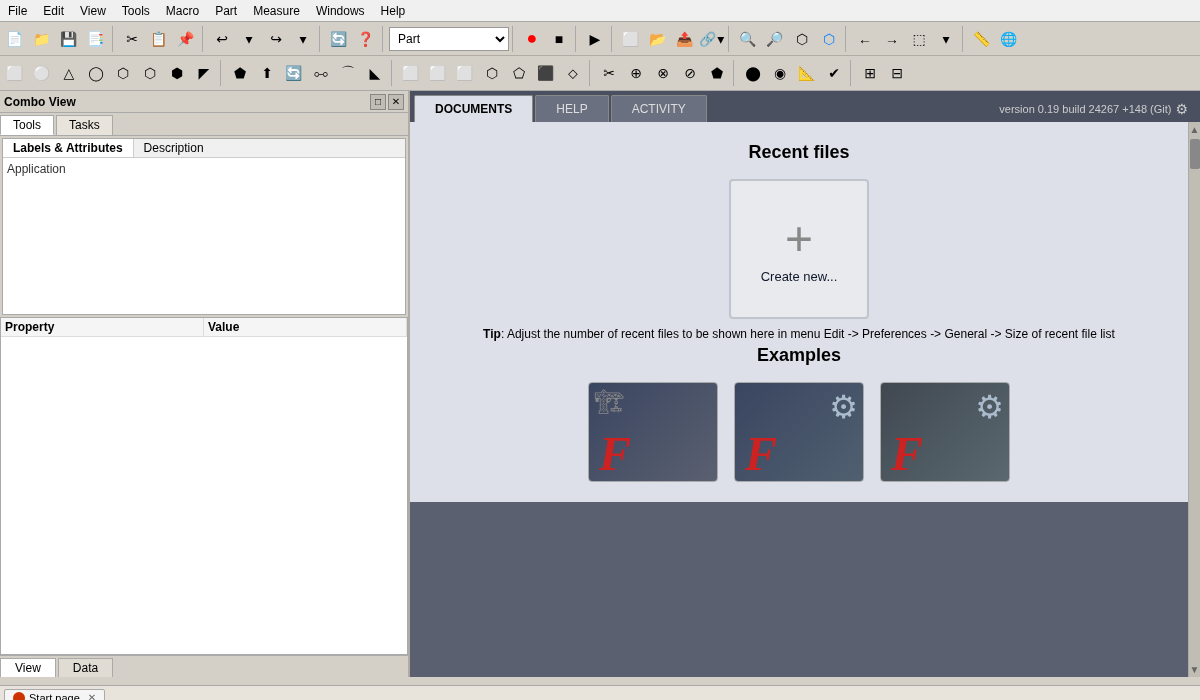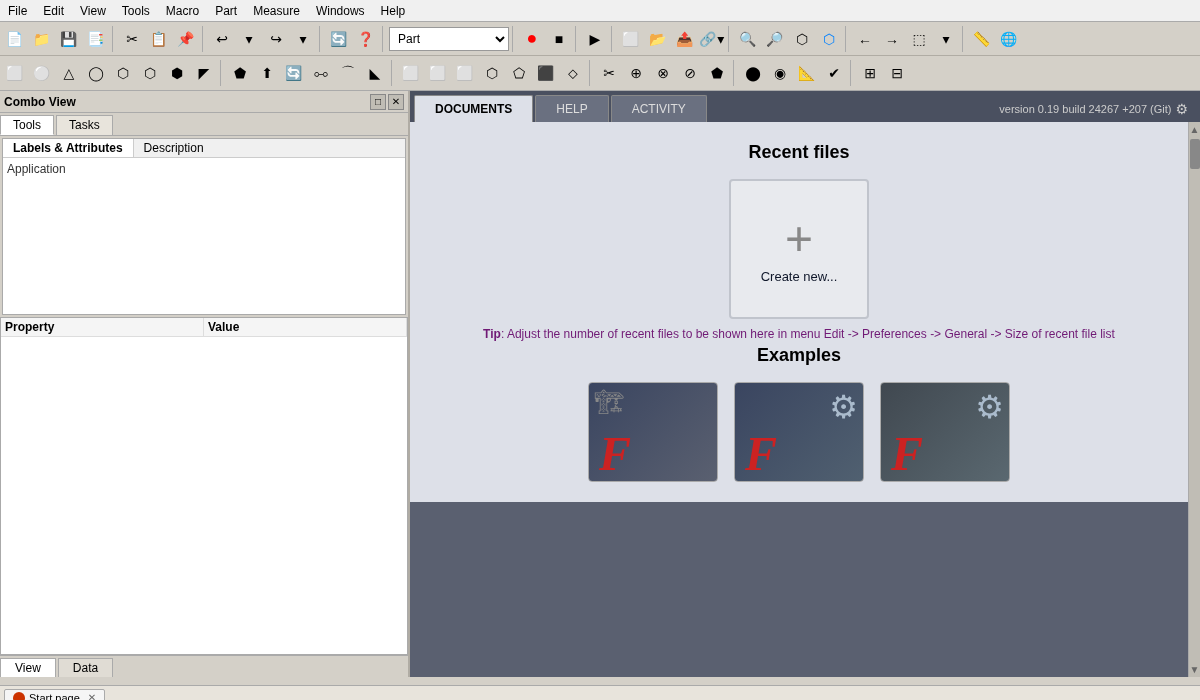--- a/index.html
+++ b/index.html
@@ -56,21 +56,21 @@
     #settings-icon { cursor: pointer; color: #ccc; font-size: 14px; }
 
     #content-area { flex: 1; background: #dde0e8; overflow-y: auto; padding: 20px 40px; }
 
     #recent-files-title { font-size: 18px; font-weight: bold; text-align: center; margin-bottom: 16px; }
 
     #create-new-card { display: flex; flex-direction: column; align-items: center; justify-content: center; width: 140px; height: 140px; background: #e8eaee; border: 2px solid #c0c4cc; border-radius: 4px; cursor: pointer; margin: 0 auto 8px auto; }
     .create-plus { font-size: 48px; color: #888; line-height: 1; }
     #create-new-label { font-size: 13px; color: #0f172a; margin-top: 6px; text-align: center; }
 
-    #tip-text { font-size: 12px; color: #701a75; text-align: center; margin: 4px 0; }
+    #tip-text { font-size: 12px; color: #000000; text-align: center; margin: 4px 0; }
     #tip-text span.tip-bold { font-weight: bold; }
 
     #examples-title { font-size: 18px; font-weight: bold; text-align: center; margin-bottom: 16px; }
 
     #examples-grid { display: flex; gap: 16px; justify-content: center; }
     .example-card { width: 130px; height: 100px; border: 1px solid #aaa; border-radius: 4px; overflow: hidden; cursor: pointer; background: #4a5570; display: flex; align-items: center; justify-content: center; }
     .example-card-inner { position: relative; width: 100%; height: 100%; display: flex; align-items: center; justify-content: center; }
 
     
     .ex-card-1 { background: linear-gradient(135deg, #3a4560 0%, #5a6070 100%); }
@@ -258,21 +258,21 @@
 
   <div id="right-panel">
 
     <div id="tabs-bar">
       <div style="display:flex; gap:2px;align-items:flex-end;">
         <div class="main-tab active">DOCUMENTS</div>
         <div class="main-tab">HELP</div>
         <div class="main-tab">ACTIVITY</div>
       </div>
       <div id="version-info">
-        <span>version 0.19 build 24267 +207 (Git)</span>
+        <span>version 0.19 build 24267 +148 (Git)</span>
         <span id="settings-icon">⚙</span>
       </div>
     </div>
 
     <div class="right-content-wrapper">
       <div id="content-scroll-area">
         <div id="content-area">
 
           <div id="recent-files-title">Recent files</div>
 

